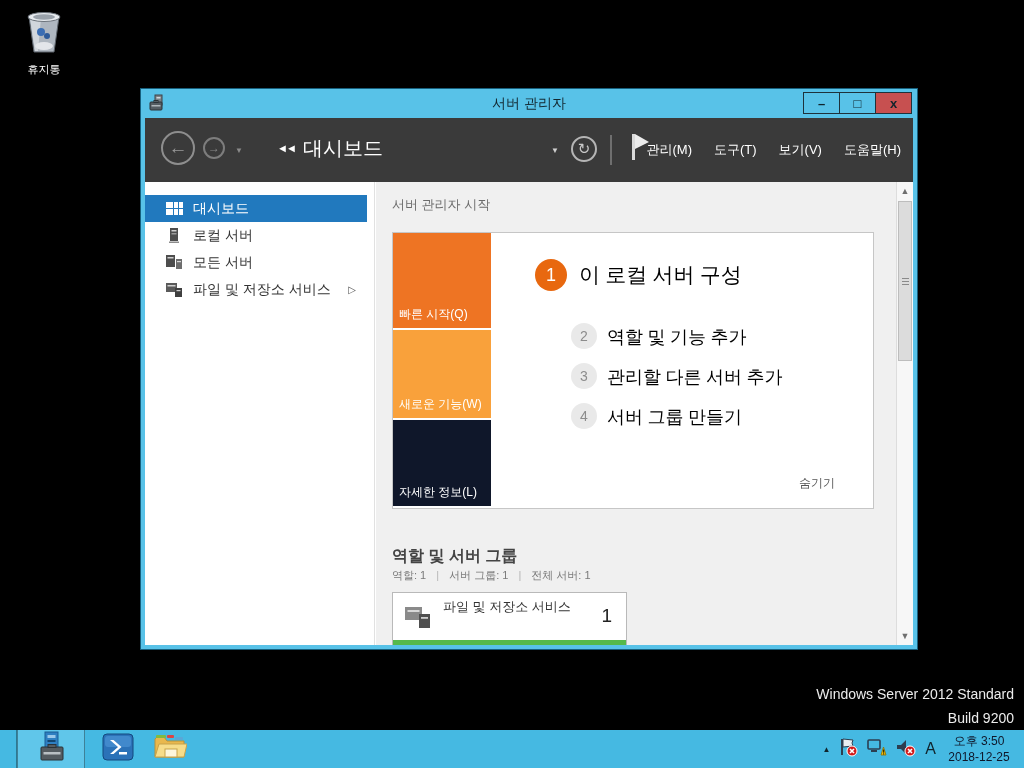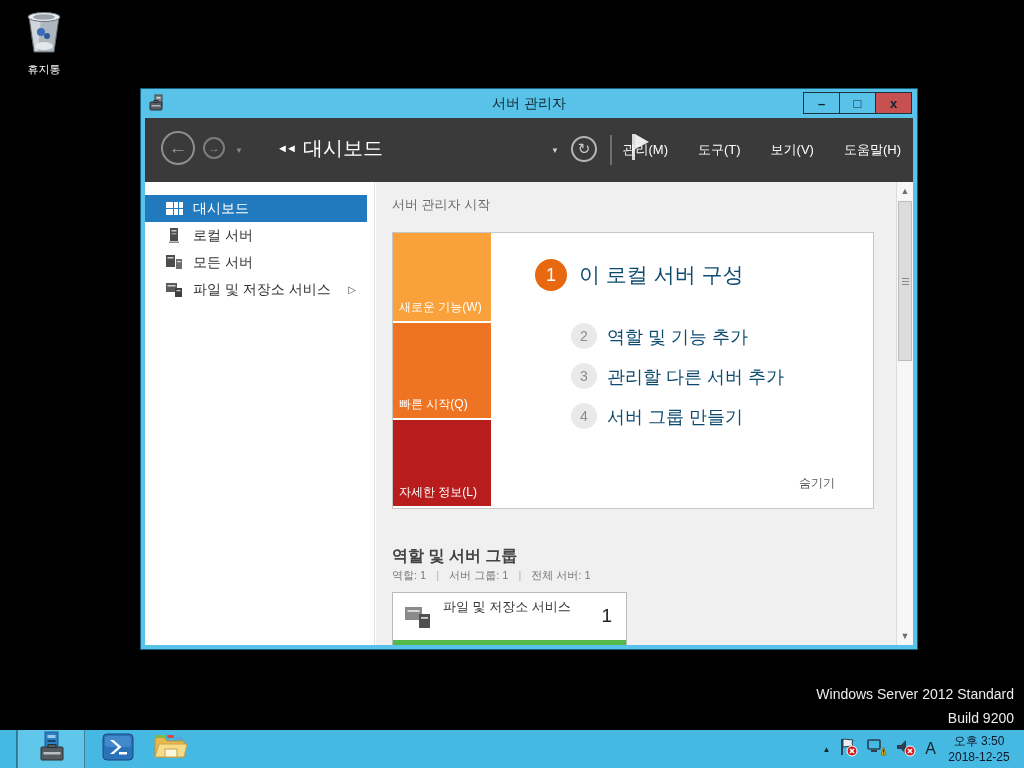--- a/index.html
+++ b/index.html
@@ -35,21 +35,21 @@
               border-radius:50%; color:#8a8a8a; font-size:12px; font-weight:bold;
               display:flex; align-items:center; justify-content:center; }
   .nav-caret { position:absolute; color:#8a8a8a; font-size:8px; }
   .crumb-prefix { position:absolute; left:132px; top:24px; color:#fff; font-size:11px; letter-spacing:-2px; }
   .crumb { position:absolute; left:158px; top:17px; color:#fff; font-size:20px; }
   .nav-refresh { position:absolute; left:426px; top:18px; width:26px; height:26px; border:2px solid #b5b5b5;
                  border-radius:50%; color:#c8c8c8; font-size:15px;
                  display:flex; align-items:center; justify-content:center; }
   .nav-sep { position:absolute; left:465px; top:17px; width:2px; height:30px; background:#6f6f6f; }
   .nav-flag { position:absolute; left:484px; top:14px; }
-  .nav-menus { position:absolute; right:12px; top:0; height:64px; display:flex; align-items:center; gap:30px; }
+  .nav-menus { position:absolute; right:12px; top:0; height:64px; display:flex; align-items:center; gap:22px; }
   .nav-menus span { color:#fff; font-size:13px; cursor:default; }
 
   
   .panes { position:absolute; left:0; right:0; top:64px; bottom:0; }
   .sidebar { position:absolute; left:0; top:0; bottom:0; width:230px; background:#fff;
              border-right:1px solid #e1e1e1; padding-top:13px; }
   .side-item { position:relative; height:27px; display:flex; align-items:center; font-size:14px; color:#333; }
   .side-item .ico { position:absolute; left:20px; width:18px; display:flex; justify-content:center; }
   .side-item .lbl { position:absolute; left:48px; white-space:nowrap; }
   .side-item.selected { background:#2179be; color:#fff; width:222px; }
@@ -59,27 +59,27 @@
   .section-title { position:absolute; left:16px; top:14px; font-size:13px; color:#6b6b6b; }
 
   
   .welcome { position:absolute; left:16px; top:50px; width:482px; height:277px;
              background:#fff; border:1px solid #c6c6c6; }
   .qcol { position:absolute; left:0; top:0; width:98px; }
   .qblock { position:relative; width:98px; margin-bottom:2px; }
   .qblock .qlbl { position:absolute; left:6px; bottom:5px; color:#fff; font-size:12px; }
   .qb1 { height:95px; background:#ee7423; }
   .qb2 { height:88px; background:#f9a13b; }
-  .qb3 { height:86px; background:#b91c1c; margin-bottom:0; }
+  .qb3 { height:86px; background:#0f172a; margin-bottom:0; }
 
   .step-circle { position:absolute; border-radius:50%; display:flex; align-items:center; justify-content:center; }
   .sc-1 { left:142px; top:26px; width:32px; height:32px; background:#e8680f; color:#fff; font-size:18px; }
   .sc-n { width:26px; height:26px; background:#e9e9e9; color:#8c8c8c; font-size:14px; left:178px; }
   .sc-2 { top:90px; } .sc-3 { top:130px; } .sc-4 { top:170px; }
-  .step-label { position:absolute; color:#0c4a6e; cursor:default; white-space:nowrap; }
+  .step-label { position:absolute; color:#000000; cursor:default; white-space:nowrap;font-family:Liberation Serif, serif; }
   .sl-1 { left:186px; top:28px; font-size:21px; }
   .sl-n { left:214px; font-size:18px; }
   .sl-2 { top:92px; } .sl-3 { top:132px; } .sl-4 { top:172px; }
   .hide-link { position:absolute; right:38px; bottom:16px; font-size:12px; color:#555; }
 
   
   .roles-title { position:absolute; left:16px; top:364px; font-size:16px; color:#444; font-weight:bold; }
   .roles-stats { position:absolute; left:16px; top:386px; font-size:11px; color:#7a7a7a; }
   .roles-stats .sep { margin:0 10px; color:#b5b5b5; }
   .role-tile { position:absolute; left:16px; top:410px; width:235px; height:54px;
@@ -244,25 +244,25 @@
           <span class="lbl">파일 및 저장소 서비스</span>
           <span class="expand">▷</span>
         </div>
       </div>
 
       <div class="content">
         <div class="section-title">서버 관리자 시작</div>
 
         <div class="welcome">
           <div class="qcol">
+            <div class="qblock qb1">
+              <span class="qlbl">빠른 시작(Q)</span>
+            </div>
             <div class="qblock qb2">
               <span class="qlbl">새로운 기능(W)</span>
-            </div>
-            <div class="qblock qb1">
-              <span class="qlbl">빠른 시작(Q)</span>
             </div>
             <div class="qblock qb3">
               <span class="qlbl">자세한 정보(L)</span>
             </div>
           </div>
 
           <div class="step-circle sc-1">
             <span>1</span>
           </div>
           <span class="step-label sl-1">이 로컬 서버 구성</span>

